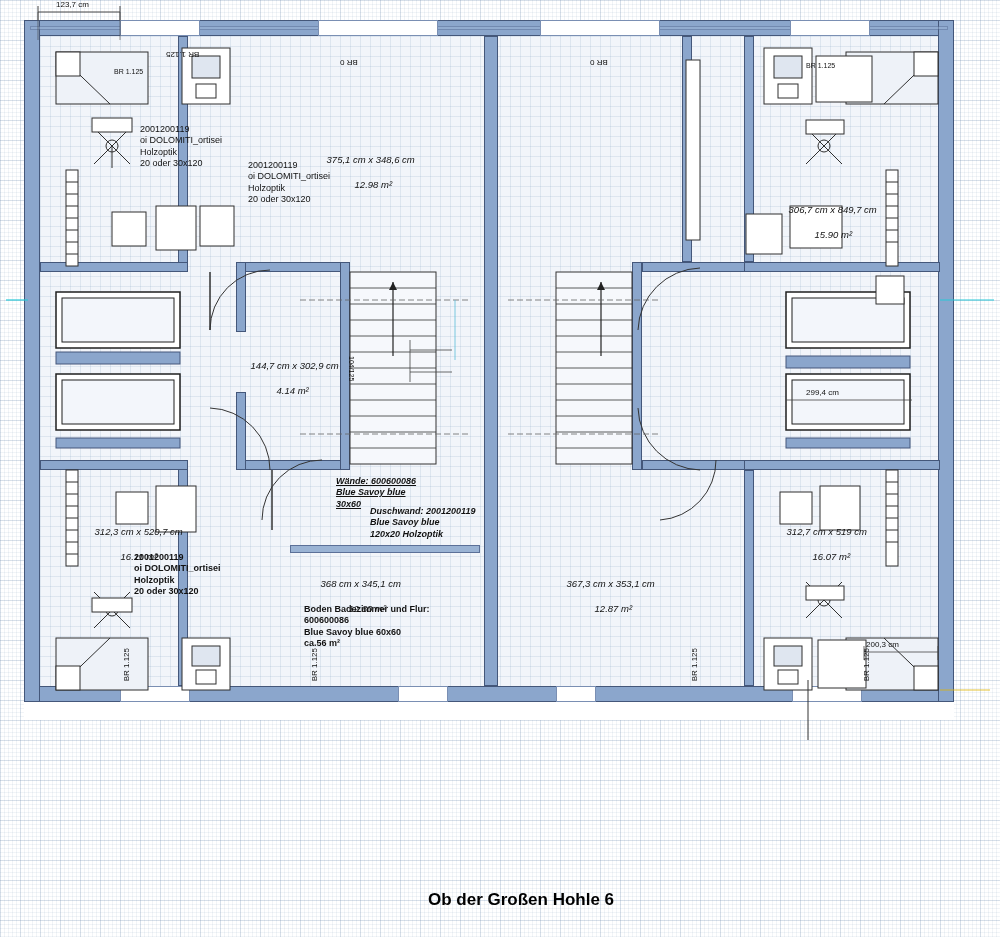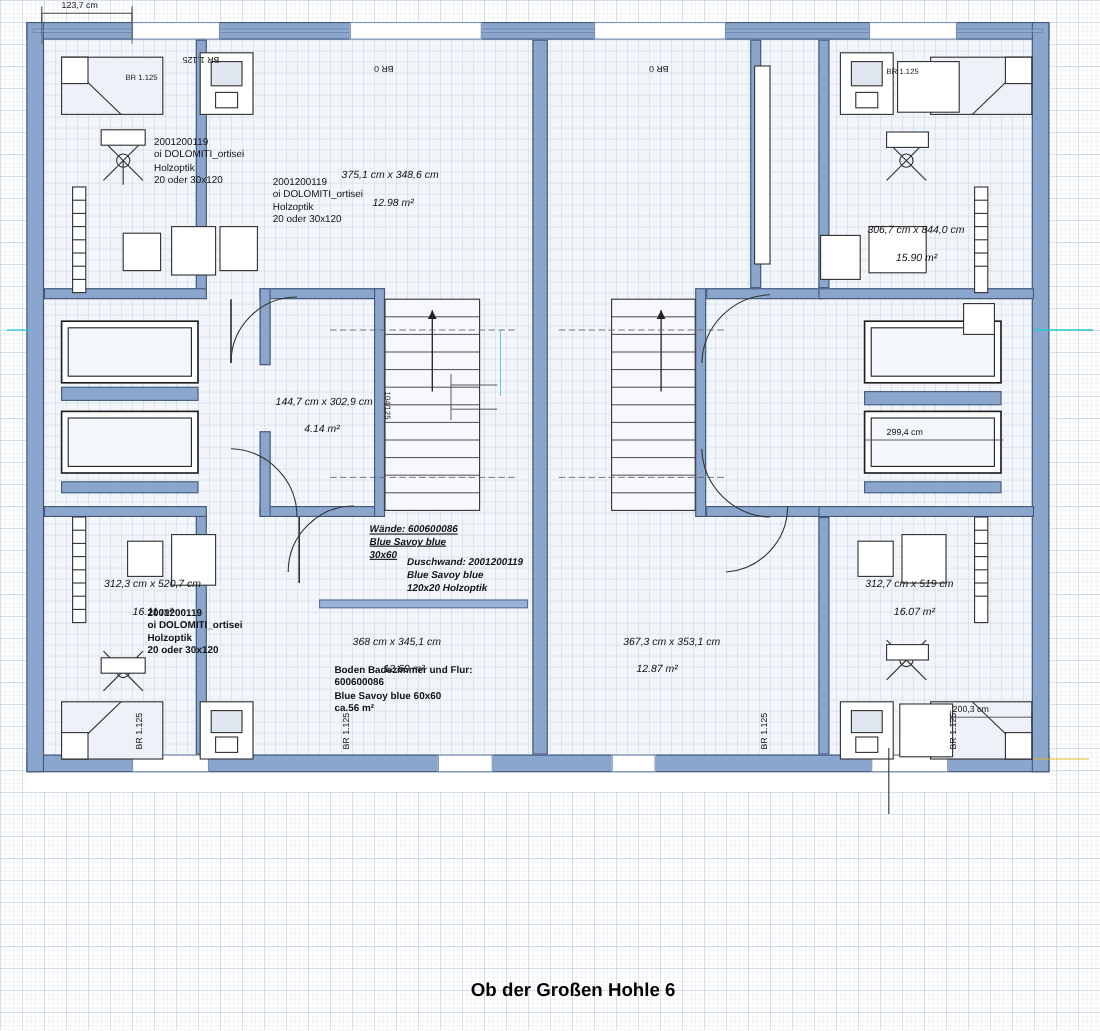--- a/index.html
+++ b/index.html
@@ -306,28 +306,28 @@
   <div class="lbl-rot" style="left:166px;top:50px;">BR 1.125</div>
   <div class="lbl-rot" style="left:340px;top:58px;">BR 0</div>
   <div class="lbl-rot" style="left:590px;top:58px;">BR 0</div>
   <div class="lbl-tiny" style="left:806px;top:62px;">BR 1.125</div>
   <div class="lbl-vert180" style="left:122px;top:648px;">BR 1.125</div>
   <div class="lbl-vert180" style="left:310px;top:648px;">BR 1.125</div>
   <div class="lbl-vert180" style="left:690px;top:648px;">BR 1.125</div>
   <div class="lbl-vert180" style="left:862px;top:648px;">BR 1.125</div>
 
 
-  <div class="lbl-room" style="left:300px;top:142px;">
+  <div class="lbl-room" style="left:316px;top:142px;">
     <span>375,1 cm x 348,6 cm</span><br>
     <span style="margin-left:28px;display:inline-block">12.98 m²</span>
   </div>
 
 
   <div class="lbl-room" style="left:778px;top:192px;">
-    <span>306,7 cm x 844,0 cm</span><br>
+    <span>306,7 cm x 849,7 cm</span><br>
     <span style="margin-left:26px;display:inline-block">15.90 m²</span>
   </div>
 
   <div class="lbl-room" style="left:240px;top:348px;">
     <span>144,7 cm x 302,9 cm</span><br>
     <span style="margin-left:26px;display:inline-block">4.14 m²</span>
   </div>
 
 
   <div class="lbl-room" style="left:84px;top:514px;">
@@ -340,21 +340,21 @@
     <span style="margin-left:26px;display:inline-block">16.07 m²</span>
   </div>
 
   <div class="lbl-room" style="left:310px;top:566px;">
     <span>368 cm x 345,1 cm</span><br>
     <span style="margin-left:28px;display:inline-block">12.60 m²</span>
   </div>
 
   <div class="lbl-room" style="left:556px;top:566px;">
     <span>367,3 cm x 353,1 cm</span><br>
-    <span style="margin-left:12px;display:inline-block">12.87 m²</span>
+    <span style="margin-left:28px;display:inline-block">12.87 m²</span>
   </div>
 
   <div class="lbl" style="left:140px;top:124px;">2001200119
 oi DOLOMITI_ortisei
 Holzoptik
 20 oder 30x120</div>
   <div class="lbl" style="left:248px;top:160px;">2001200119
 oi DOLOMITI_ortisei
 Holzoptik
 20 oder 30x120</div>

